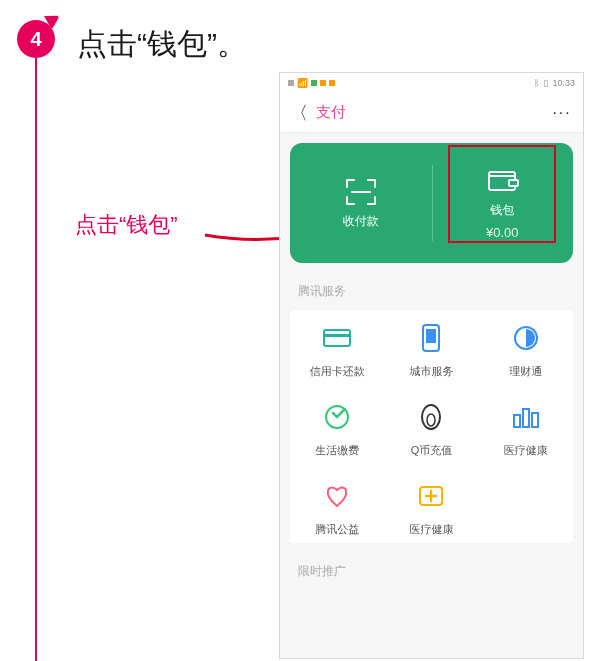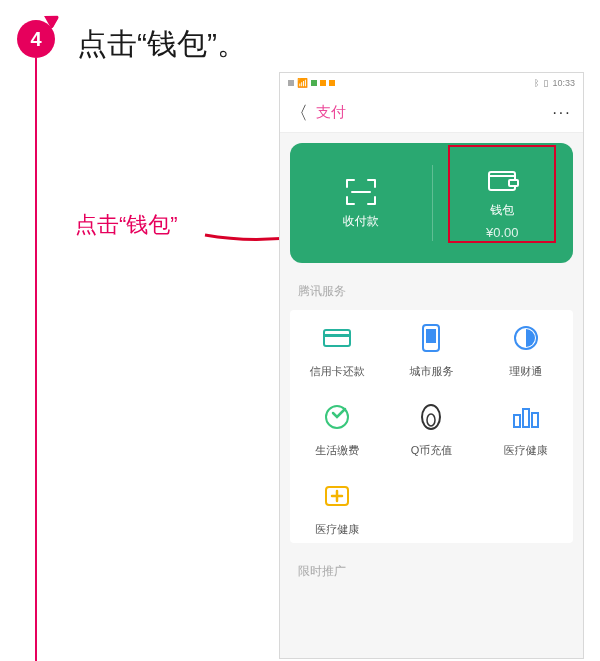--- a/index.html
+++ b/index.html
@@ -248,20 +248,28 @@
         <svg width="28" height="24" viewBox="0 0 28 24">
             <rect x="2" y="10" width="6" height="12" fill="none" stroke="#3b8ff3" stroke-width="2"></rect>
             <rect x="11" y="4" width="6" height="18" fill="none" stroke="#3b8ff3" stroke-width="2"></rect>
             <rect x="20" y="8" width="6" height="14" fill="none" stroke="#3b8ff3" stroke-width="2"></rect>
           </svg>
       </span>
       <span class="svc-label">医疗健康</span>
     </div>
     <div class="svc">
       <span class="svc-icon">
+        <svg width="28" height="24" viewBox="0 0 28 24">
+            <path d="M14 22 C -2 10 6 -2 14 6 C 22 -2 30 10 14 22 Z" fill="none" stroke="#ff5c7a" stroke-width="2"></path>
+          </svg>
+      </span>
+      <span class="svc-label">腾讯公益</span>
+    </div>
+    <div class="svc">
+      <span class="svc-icon">
         <svg width="26" height="22" viewBox="0 0 26 22">
             <rect x="2" y="2" width="22" height="18" rx="3" fill="none" stroke="#f5b400" stroke-width="2"></rect>
             <path d="M13 6 v10 M8 11 h10" stroke="#f5b400" stroke-width="2.5" stroke-linecap="round"></path>
           </svg>
       </span>
       <span class="svc-label">医疗健康</span>
     </div>
   </div>
 
   <div class="section-label">限时推广</div>

